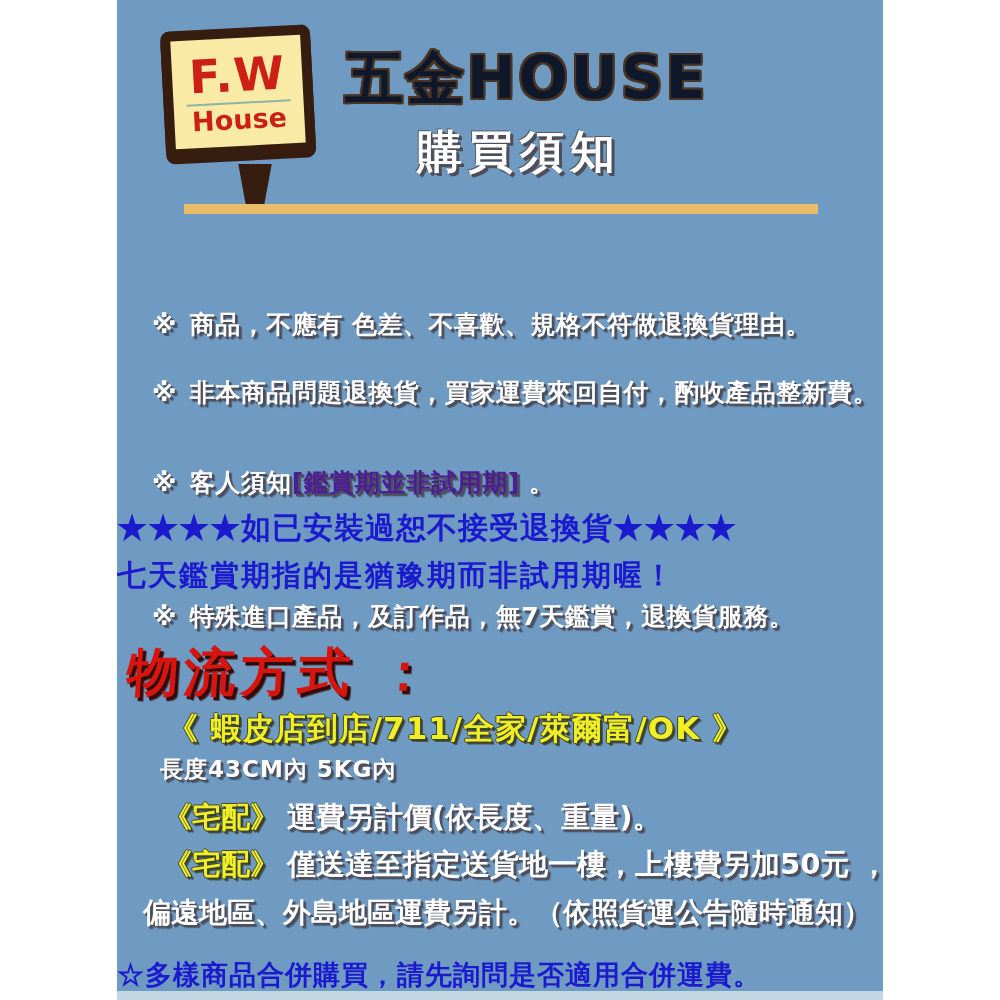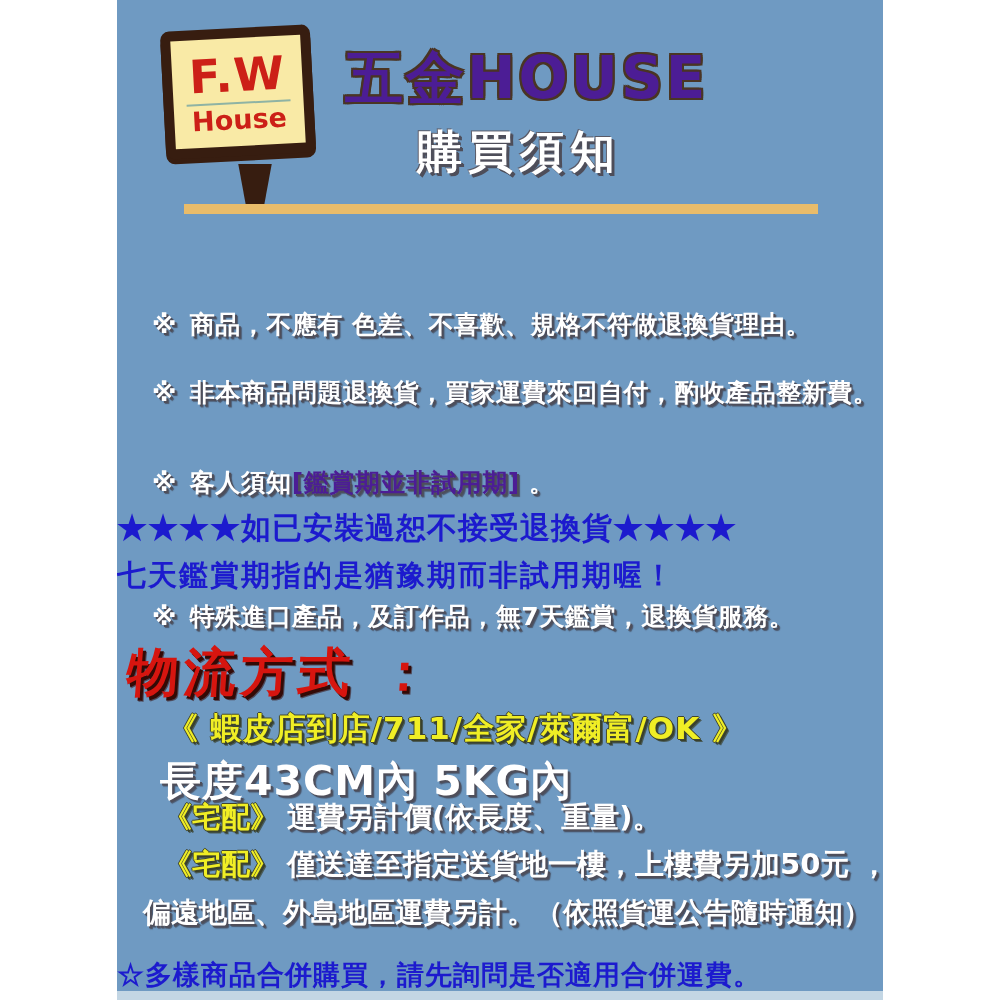--- a/index.html
+++ b/index.html
@@ -23,21 +23,21 @@
   .sign-fw { font-size:46px; font-weight:bold; color:#cc2017; line-height:1;
              letter-spacing:1px; }
   .sign-divider { width:104px; height:2px; background:#8fb3a4; margin:4px 0 2px 0; }
   .sign-house { font-size:27px; font-weight:bold; color:#cc2017; line-height:1; }
   .sign-pole { position:absolute; left:74px; top:146px; width:44px; height:48px;
                background:#371d10;
                clip-path:polygon(12% 0, 88% 0, 68% 100%, 32% 100%); }
 
   
   .title { position:absolute; left:228px; top:40px; font-size:58px; font-weight:bold;
-           color:#4c1d95; letter-spacing:3px; white-space:nowrap;
+           color:#0f172a; letter-spacing:3px; white-space:nowrap;
            text-shadow:-2px 0 0 #4a3524, 2px 0 0 #4a3524, 0 -2px 0 #4a3524, 0 2px 0 #4a3524,
                        -2px -2px 0 #4a3524, 2px 2px 0 #4a3524, 2px -2px 0 #4a3524, -2px 2px 0 #4a3524; }
   .subtitle { position:absolute; left:300px; top:122px; font-size:45px; font-weight:bold;
               color:#ffffff; letter-spacing:6px; white-space:nowrap;
               text-shadow:2px 2px 0 #4e4e5a, 3px 3px 0 #4e4e5a, -1px -1px 0 #5a5a66; }
   .divider-bar { position:absolute; left:67px; top:204px; width:634px; height:10px;
                  background:#e9bc6a; }
 
   
   .sec-heading { position:absolute; font-weight:bold; color:#d6150f; white-space:nowrap;
@@ -62,21 +62,21 @@
   .note2 { top:556px; font-size:29px; letter-spacing:2px; }
   .combine { top:942px; font-size:27px; letter-spacing:1px;margin-top:15px; }
 
   
   .log-line { position:absolute; font-weight:bold; white-space:nowrap; color:#ffffff;
               text-shadow:2px 2px 0 #4e4e5a, 3px 3px 1px rgba(60,60,72,0.7); }
   .yellow-text { color:#f0ee25;
                  text-shadow:-1px 0 0 #3f4530, 1px 0 0 #3f4530, 0 -1px 0 #3f4530, 0 1px 0 #3f4530,
                              2px 2px 0 #39402c, 3px 3px 0 rgba(57,64,44,0.7); }
   .store-line { left:50px; top:708px; font-size:31px; letter-spacing:1px; }
-  .size-line  { left:43px; top:754px; font-size:41px; letter-spacing:1px; }
+  .size-line  { left:43px; top:754px; font-size:23px; letter-spacing:1px; }
   .hd1 { left:46px; top:798px; font-size:29px; }
   .hd2 { left:46px; top:845px; font-size:29px; }
   .remote { left:26px; top:894px; font-size:28px; }
   .tag { margin-right:8px; }
 </style>
 </head>
 <body>
 
 <div class="page">
   <div class="panel">

